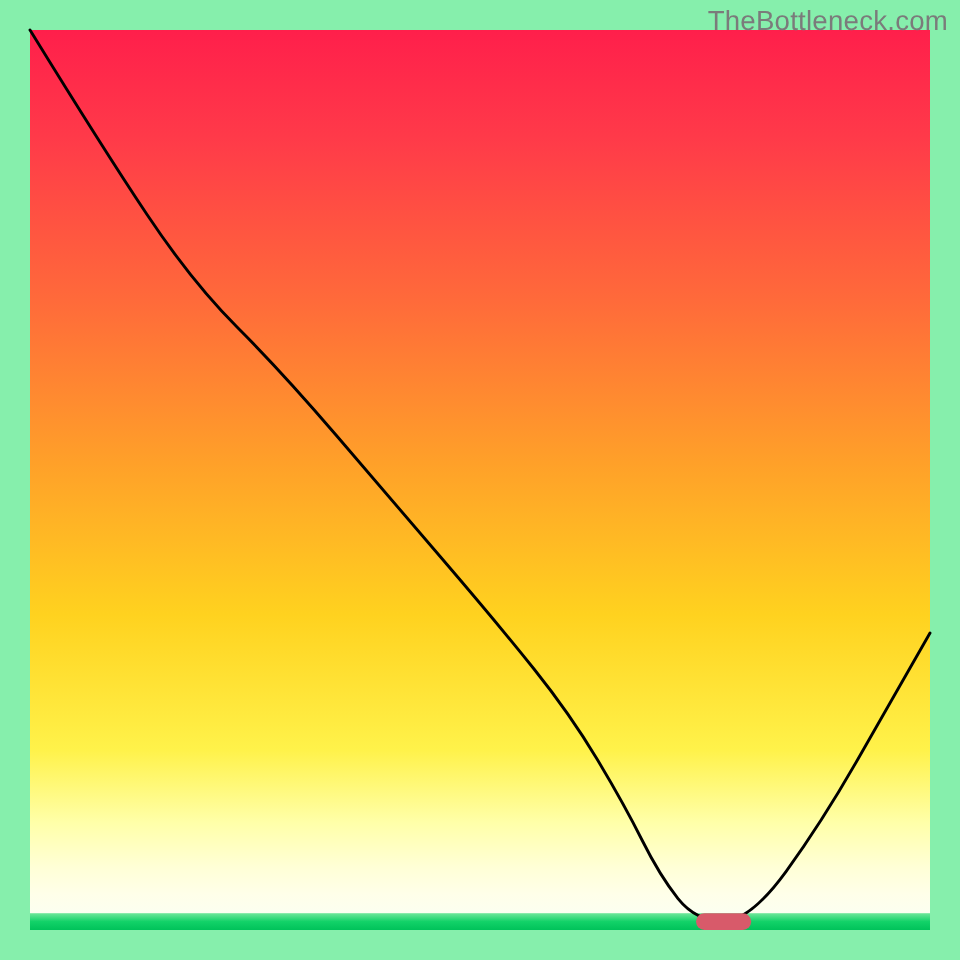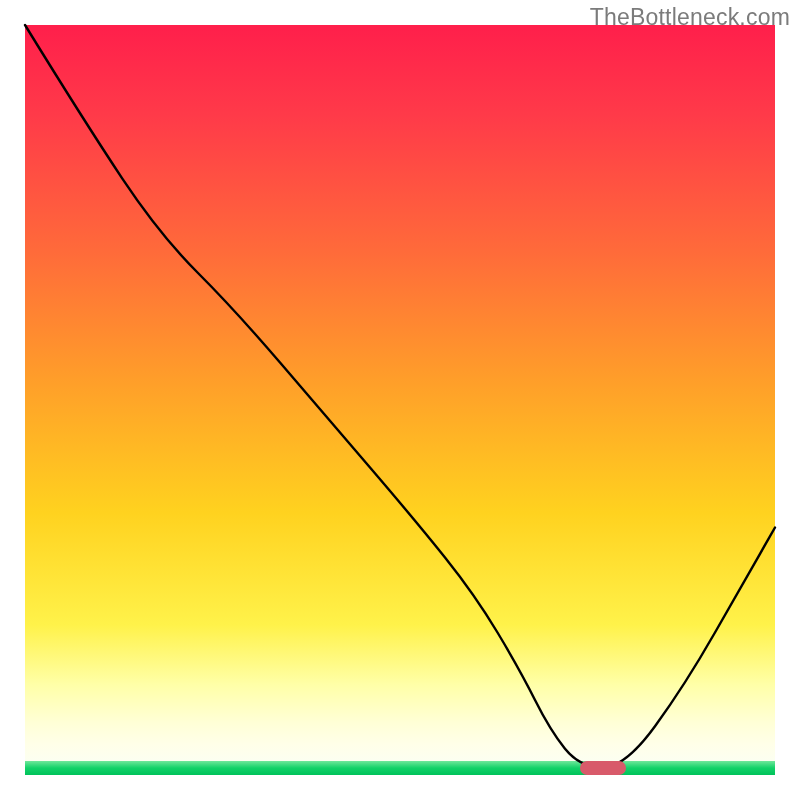--- a/index.html
+++ b/index.html
@@ -10,21 +10,21 @@
     background: #000;
     overflow: hidden;
     font-family: Arial, Helvetica, sans-serif;
   }
   .frame {
     position: absolute;
     top: 0;
     left: 0;
     width: 800px;
     height: 800px;
-    background: #ffffff;
+    background: #86efac;
   }
   .chart-area {
     position: absolute;
     
     left: 25px;
     top: 25px;
     width: 750px;
     height: 750px;
     
     background: linear-gradient(

